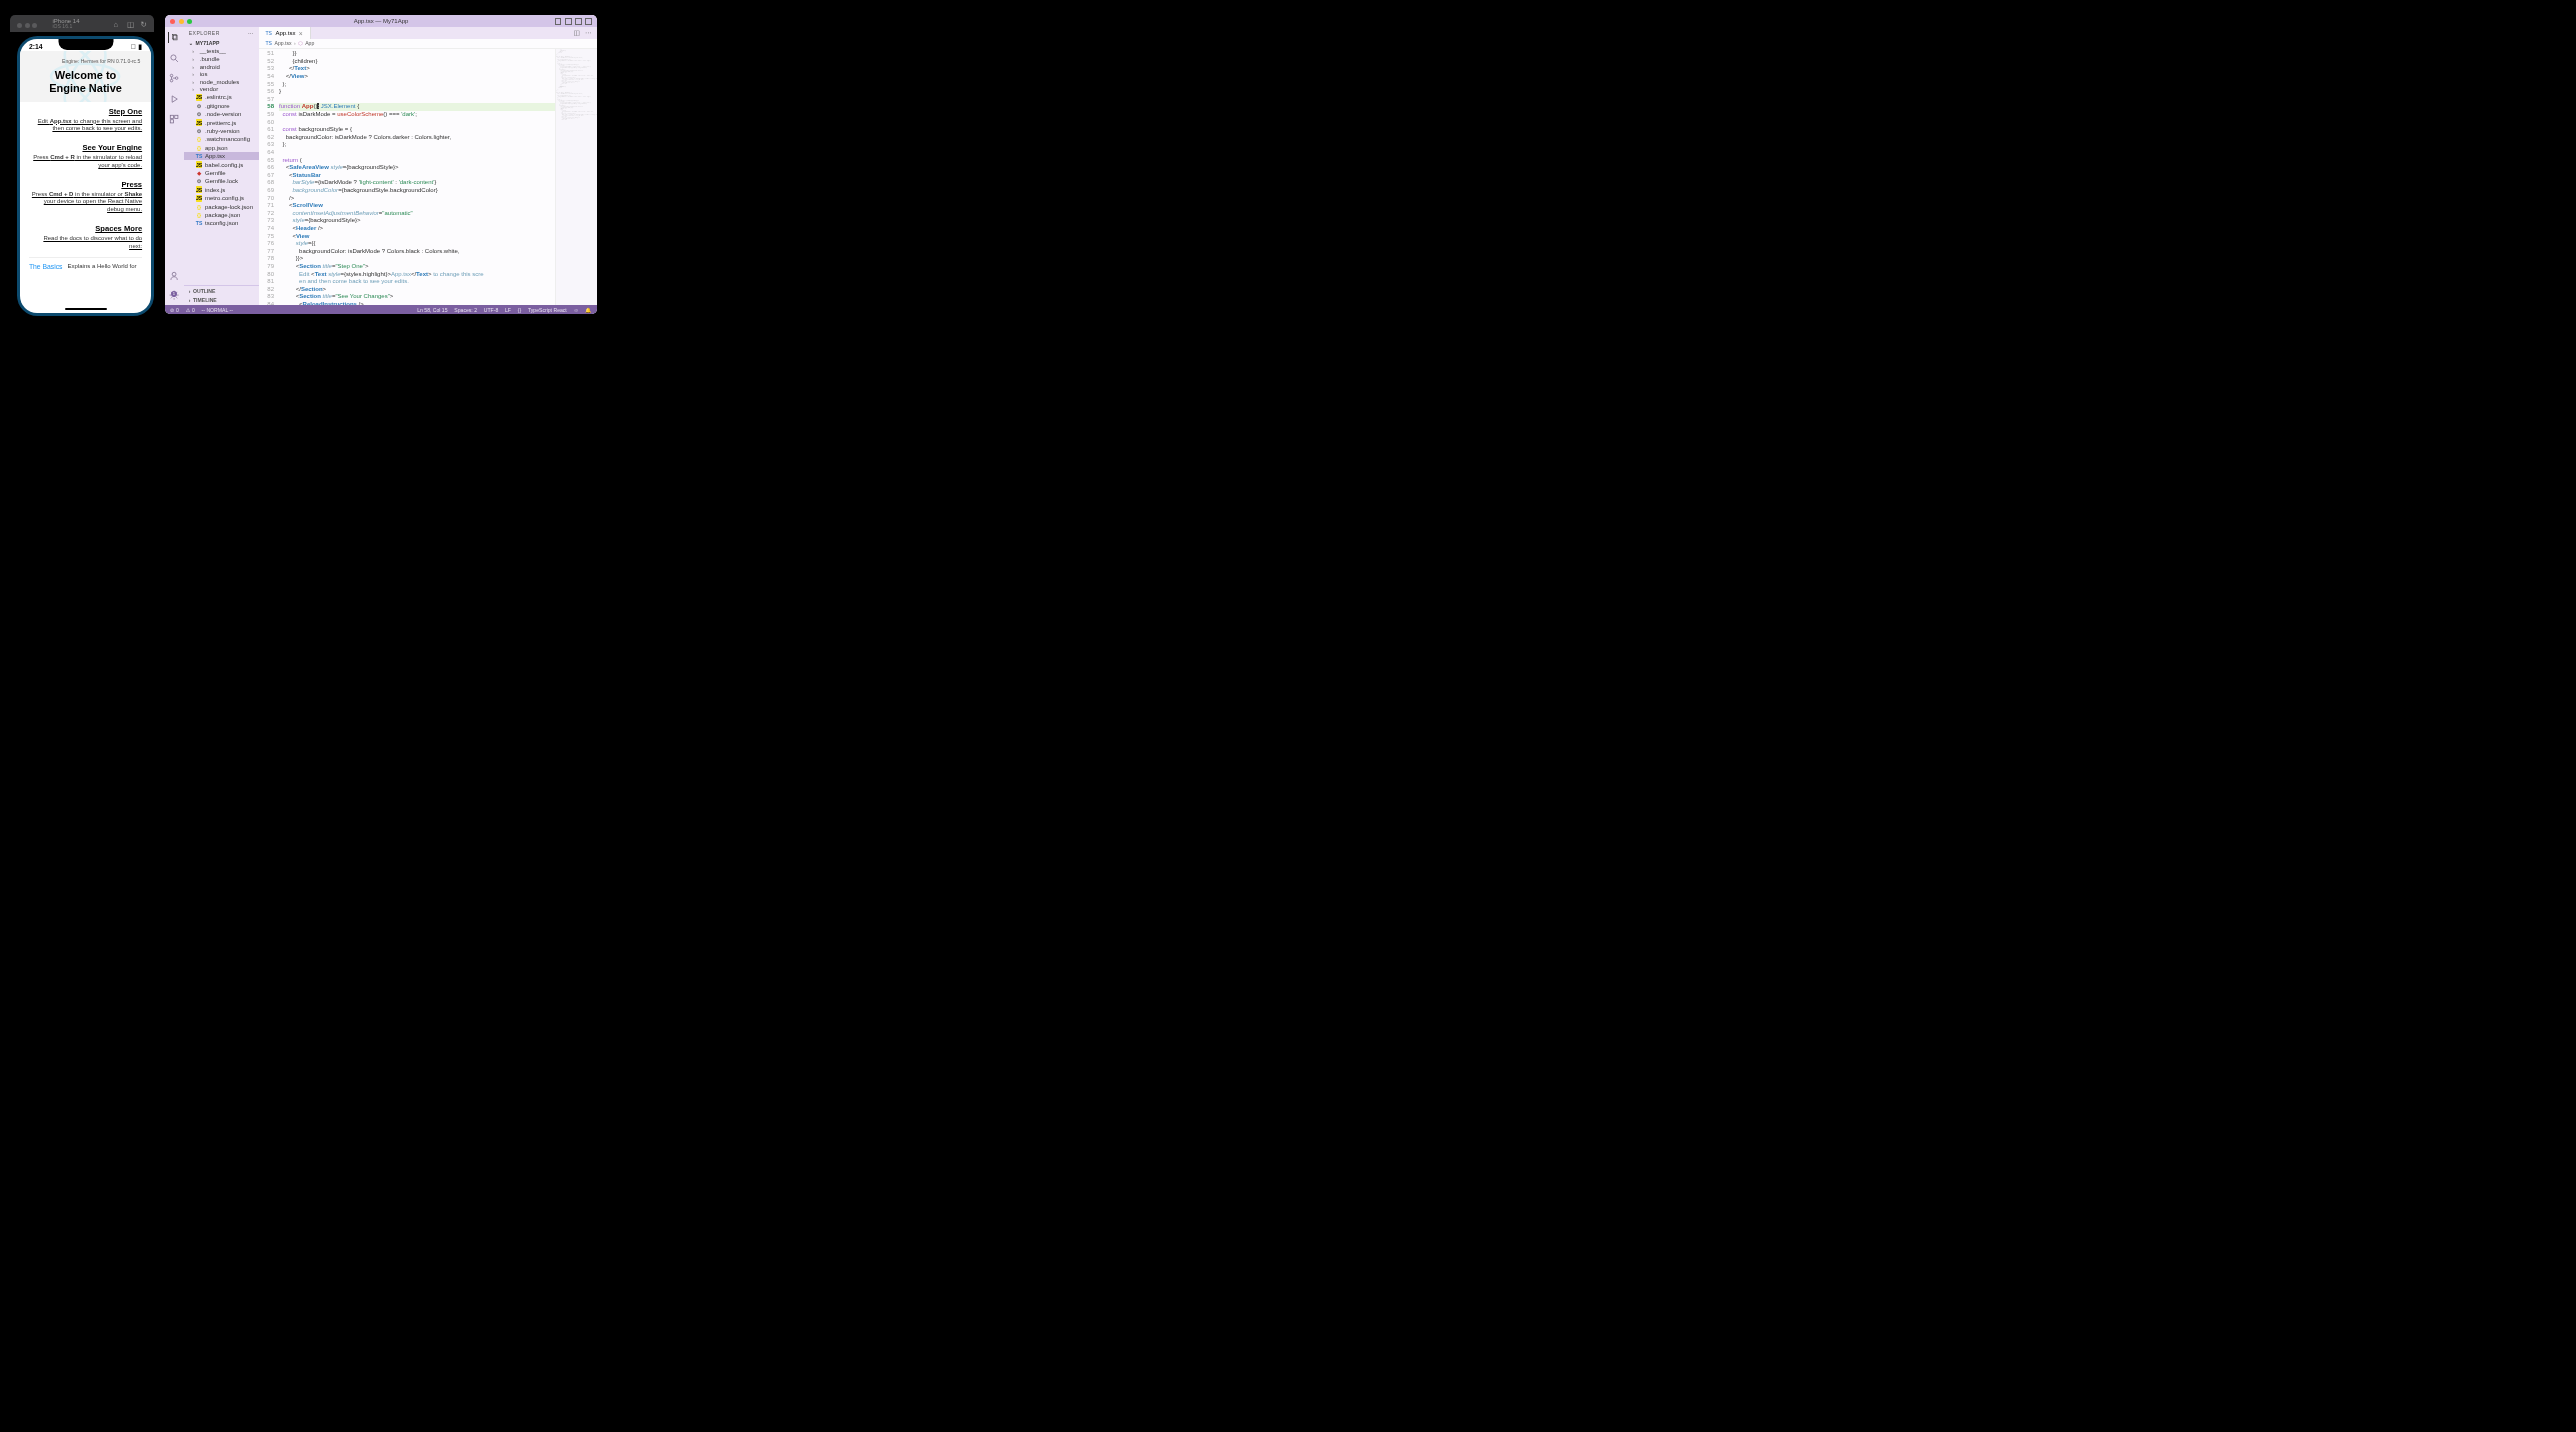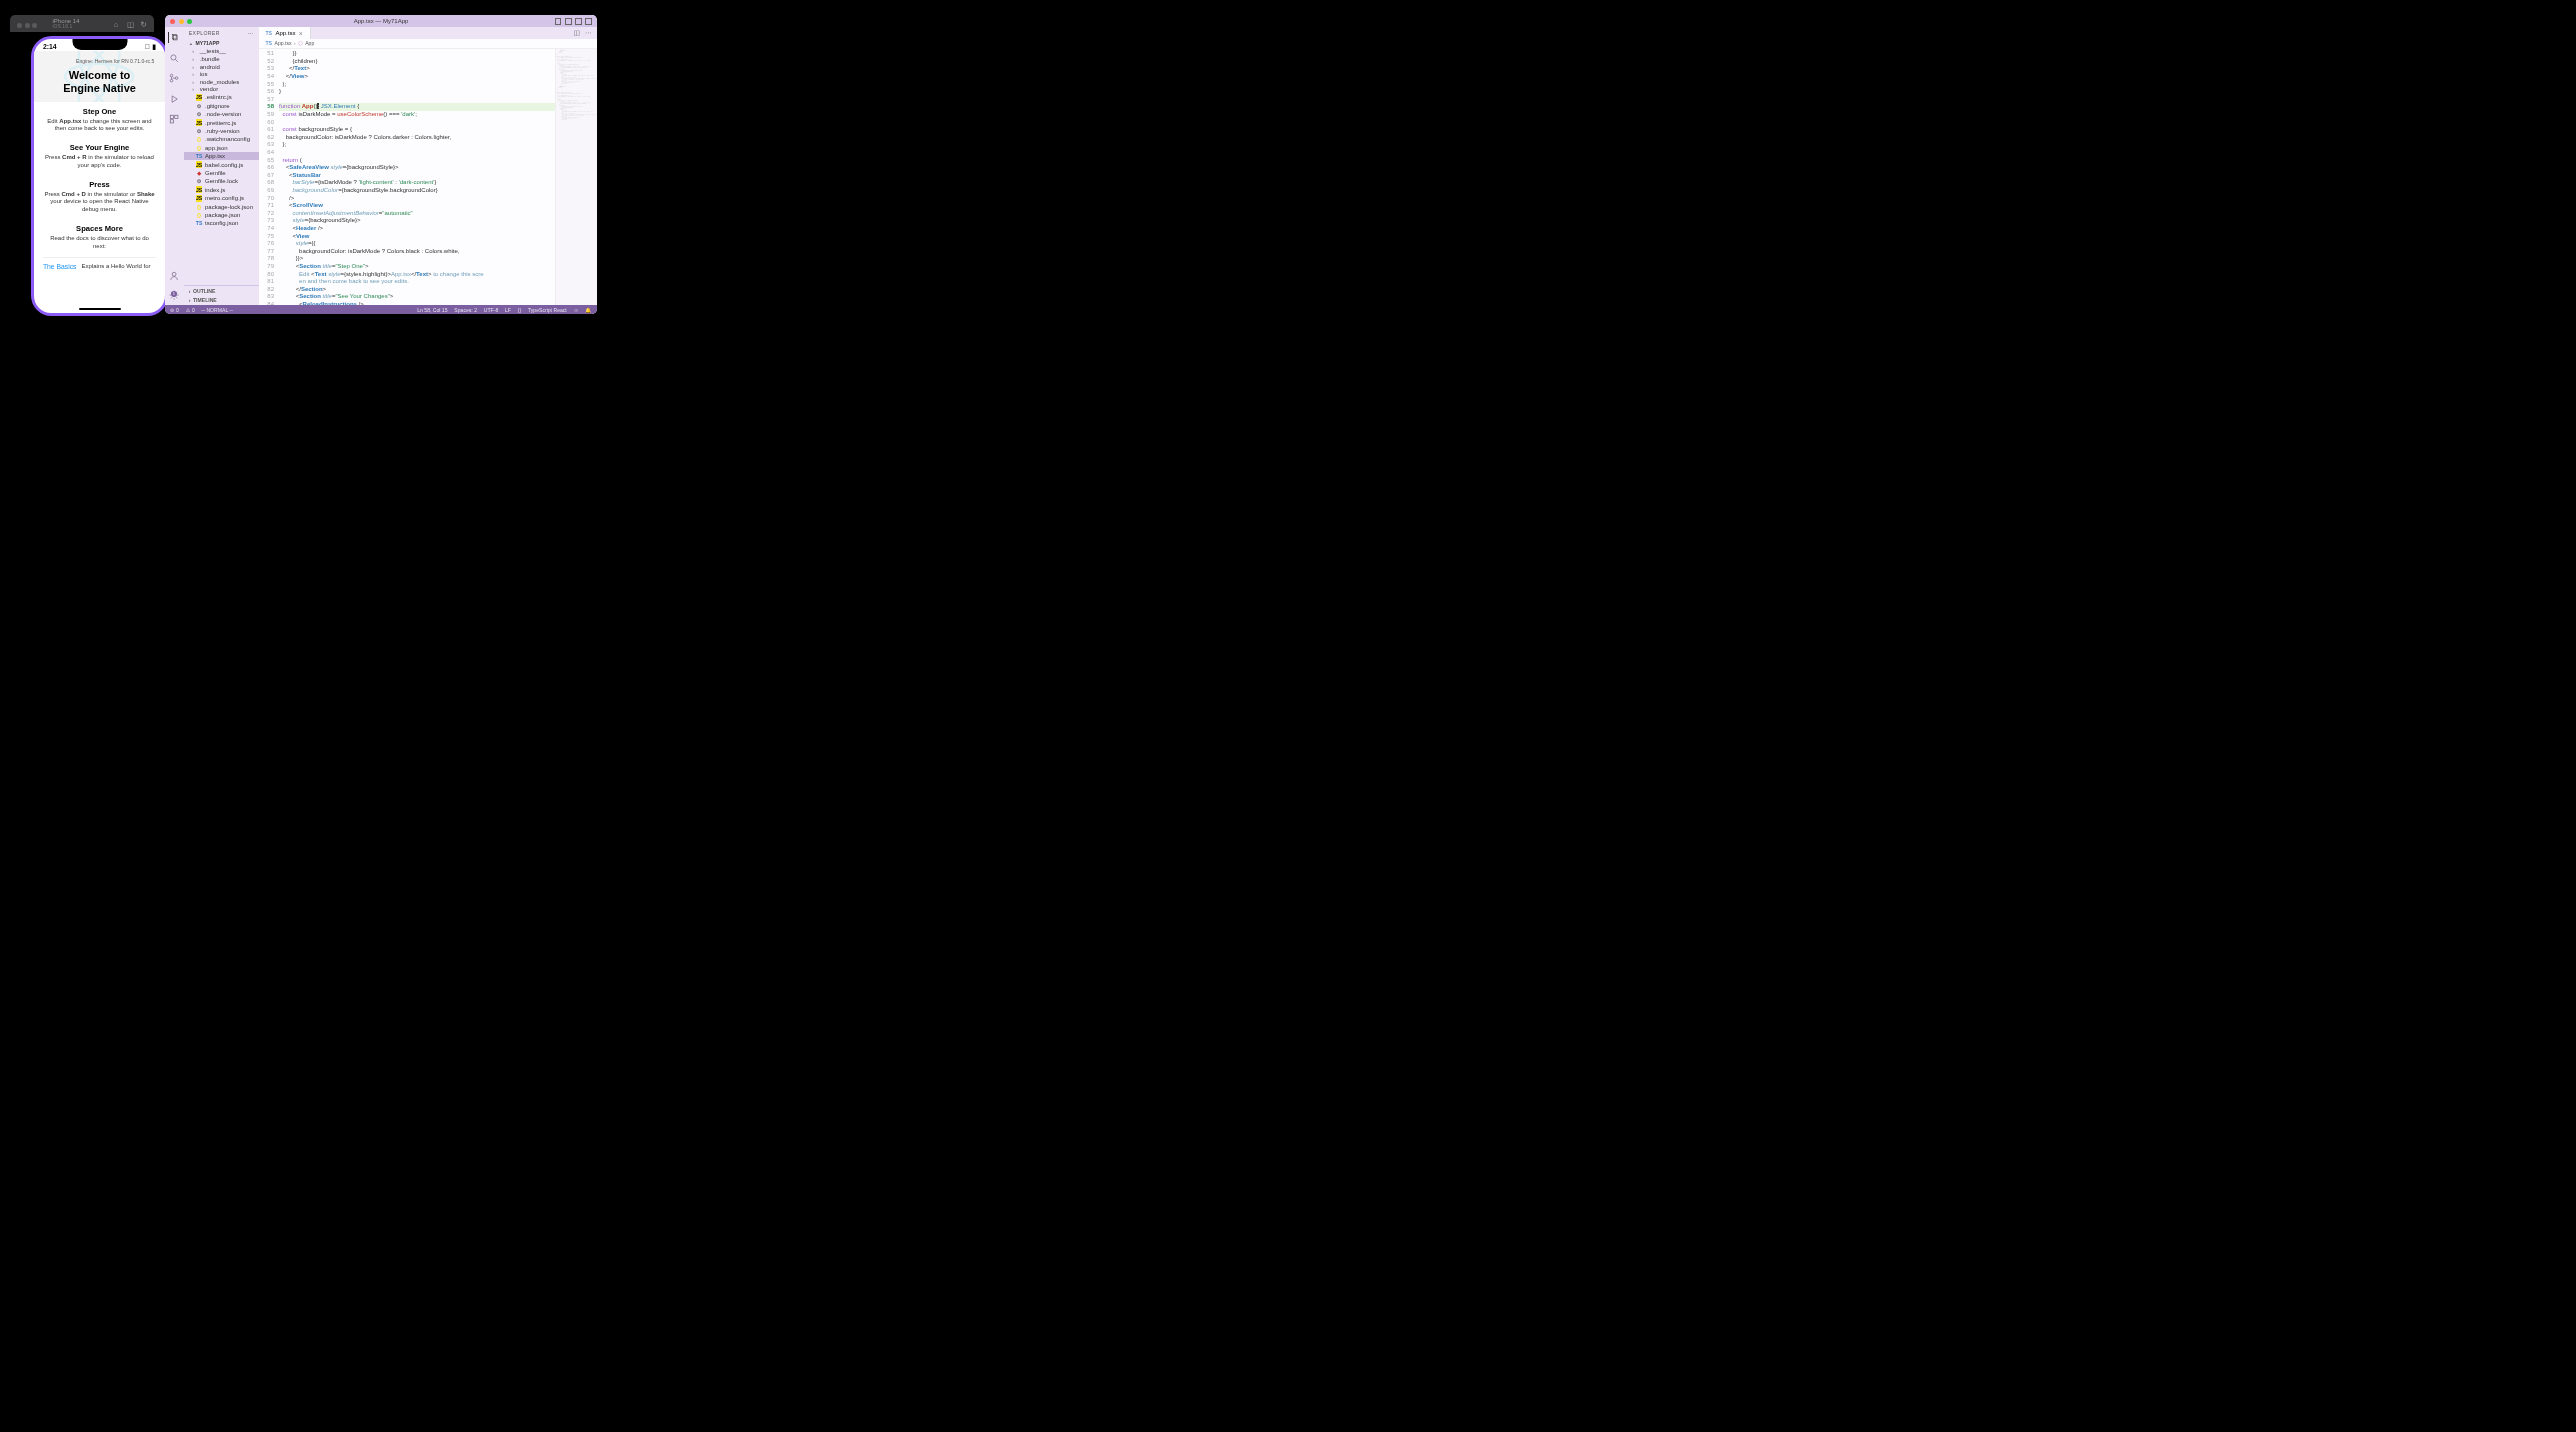--- a/index.html
+++ b/index.html
@@ -7,32 +7,32 @@
 
 
 .sim-window { position:absolute; left:10.2px; top:15.3px; width:144px; height:17px; background:#3a3a3c; border-radius:5.1px 5.1px 0 0; display:flex; align-items:center; padding:0 6.8px; gap:4.2px; }
 .sim-window .dots span { width:5.1px; height:5.1px; border-radius:50%; background:#5a5a5c; display:inline-block; margin-right:2.5px; }
 .sim-title { color:#999; font-size:6px; margin-left:8.5px; line-height:1.1; }
 .sim-title .sub { color:#777; font-size:5.1px; }
 .sim-icons { position:absolute; right:5.1px; display:flex; gap:5.1px; }
 .sim-icons span { width:8.5px; height:8.5px; color:#999; font-size:7.6px; }
 
 
-.phone { position:absolute; left:31px; top:36px; width:137px; height:280px; background:#8b5cf6; border-radius:20.4px; padding:3.4px; }
+.phone { position:absolute; left:17px; top:36px; width:137px; height:280px; background:#0c4a6e; border-radius:20.4px; padding:3.4px; }
 .phone-inner { width:100%; height:100%; background:#fff; border-radius:17px; overflow:hidden; position:relative; }
 .notch { position:absolute; top:0; left:50%; transform:translateX(-50%); width:55px; height:10.2px; background:#000; border-radius:0 0 8.5px 8.5px; z-index:10; }
 .status-bar { display:flex; justify-content:space-between; padding:3.4px 8.5px 0; font-size:6.8px; font-weight:600; }
 .status-right { display:flex; gap:2.5px; align-items:center; }
 .phone-content { padding:0; height:calc(100% - 13.6px); overflow:hidden; font-size:6.8px; }
 .hero { background:linear-gradient(#f3f3f3,#f3f3f3); padding:6.8px; text-align:center; position:relative; }
 .hero-bg { position:absolute; inset:0; opacity:0.15; }
 .hero-bg svg { width:100%; height:100%; }
 .engine { font-size:5.1px; color:#555; text-align:right; padding-right:3.4px; margin-bottom:5.1px; position:relative; }
 .hero h1 { font-size:11px; font-weight:700; line-height:1.2; position:relative; }
-.section { padding:5.1px 8.5px; text-align:center; }
+.section { padding:5.1px 8.5px; text-align:right;text-decoration:underline; }
 .section h3 { font-size:7.6px; font-weight:700; margin-bottom:1.7px; }
 .section p { font-size:6px; color:#333; line-height:1.3; }
 .section b { font-weight:700; }
 .divider { height:0.8px; background:#eee; margin:1.7px 8.5px; }
 .basics { display:flex; padding:3.4px 8.5px; gap:5.1px; align-items:flex-start; }
 .basics-link { color:#2196f3; font-size:6.8px; }
 .basics-desc { font-size:6px; color:#333; flex:1; }
 .home-ind { position:absolute; bottom:2.5px; left:50%; transform:translateX(-50%); width:42px; height:2.5px; background:#000; border-radius:1.7px; }
 
 

